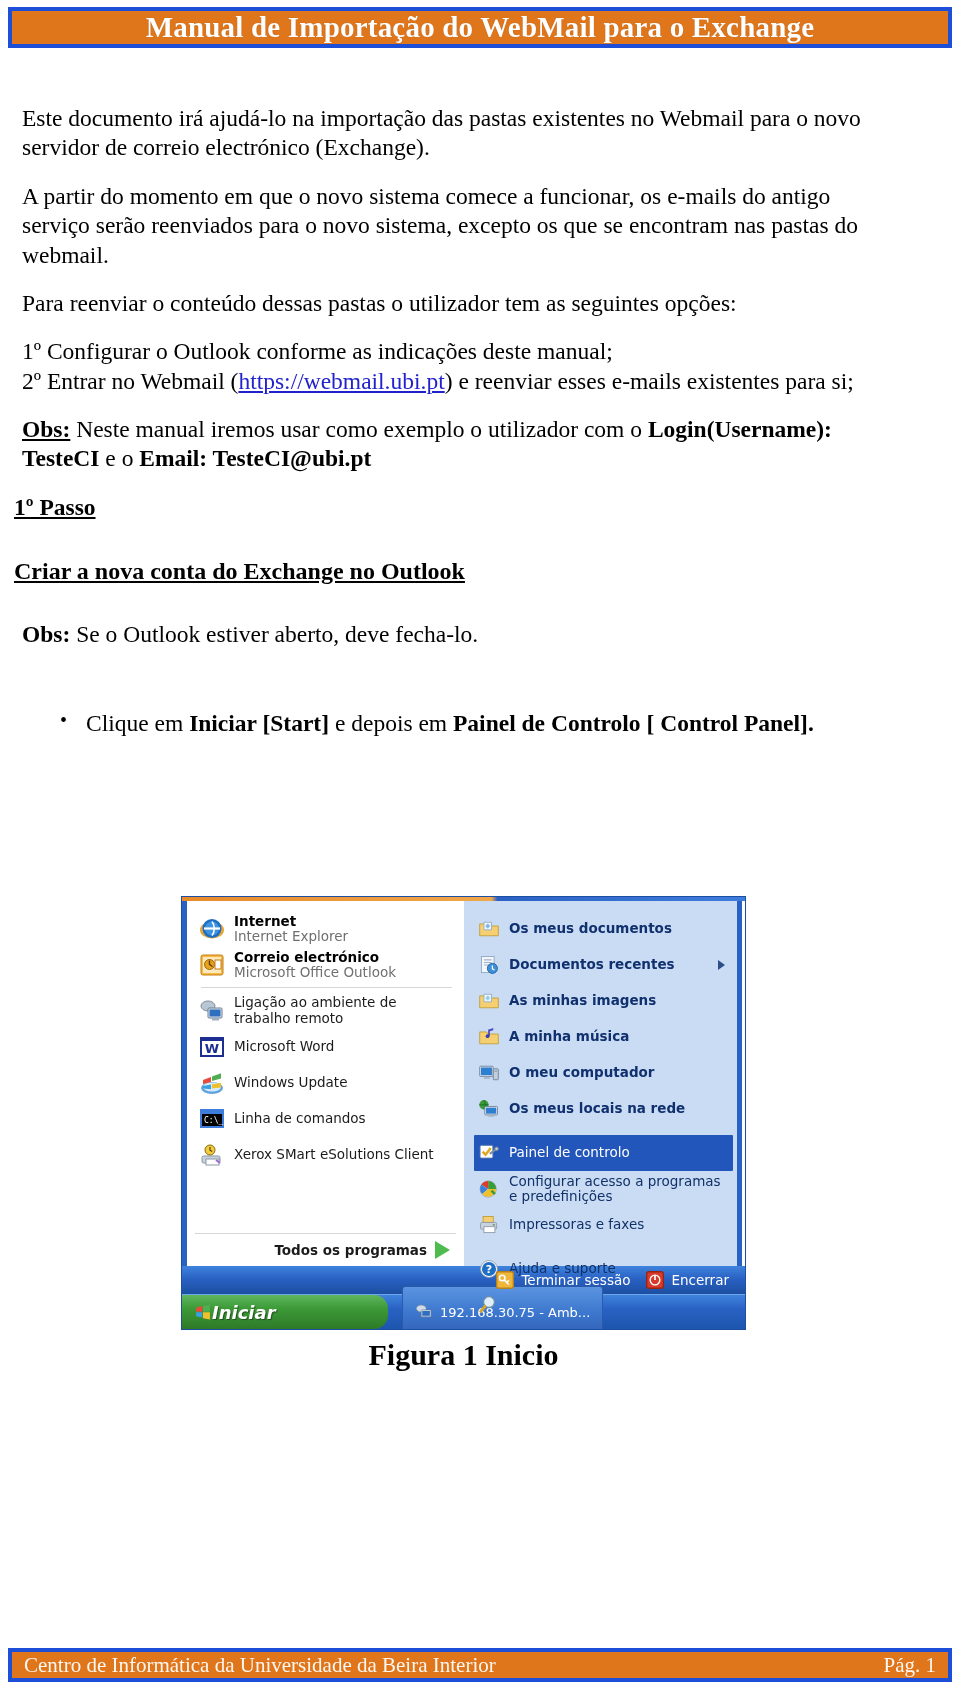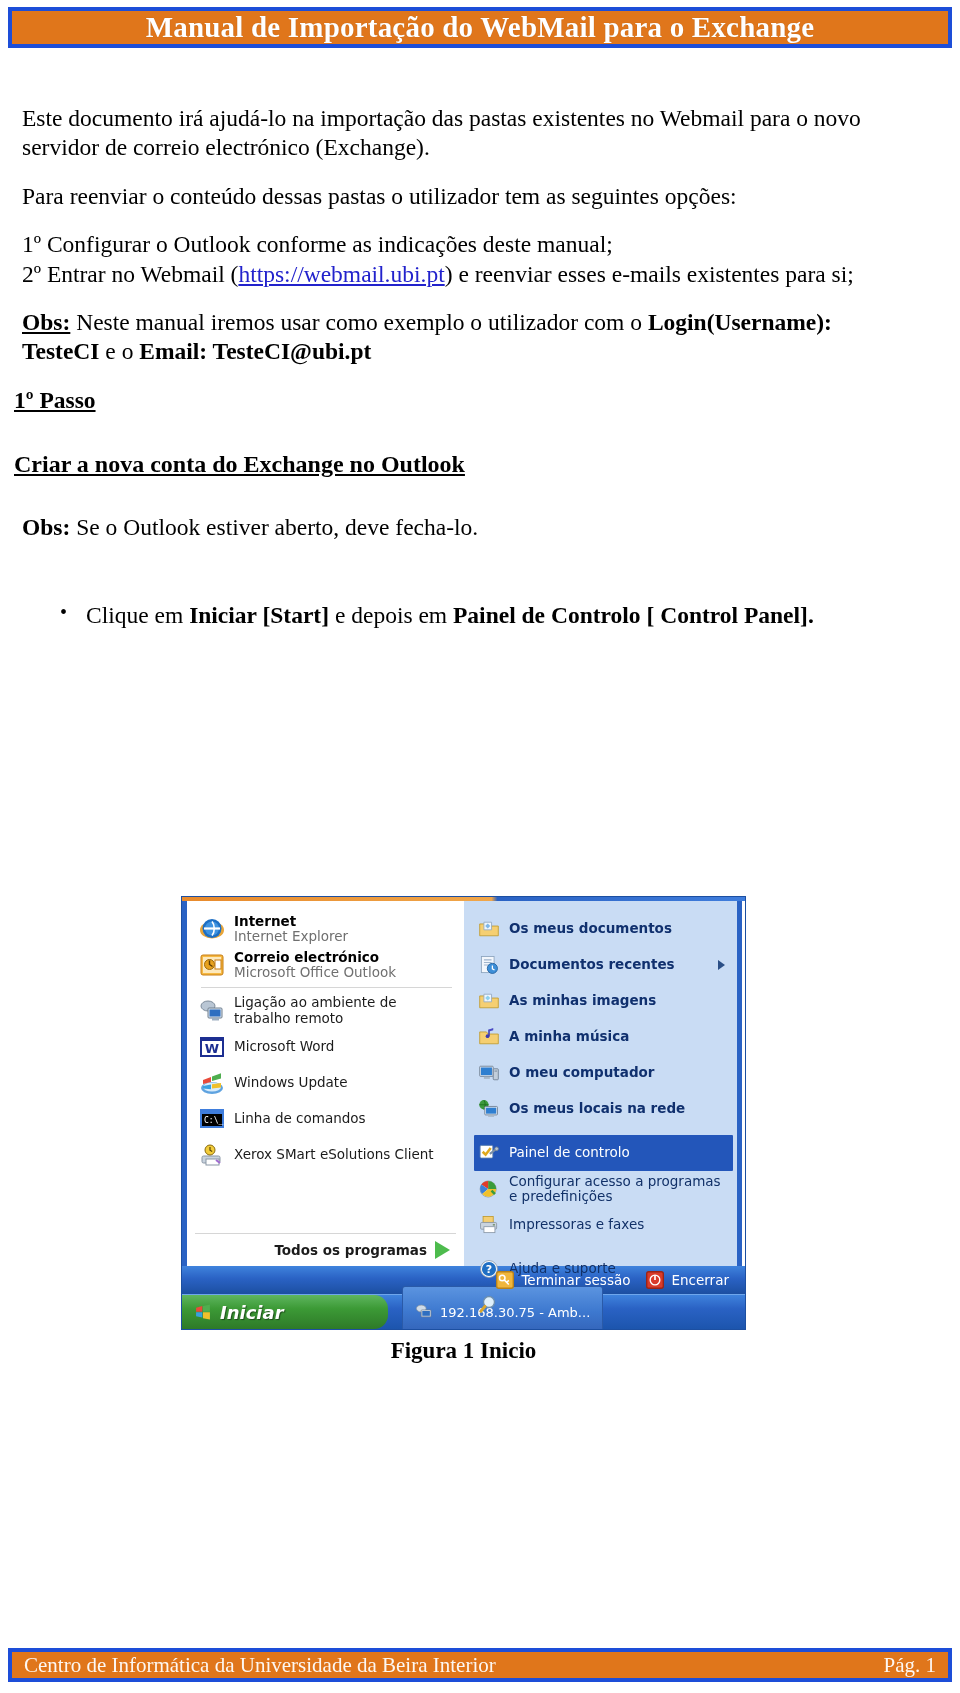--- a/index.html
+++ b/index.html
@@ -112,21 +112,21 @@
   
   #figure-block {
     position: absolute;
     left: 181px;
     top: 896px;
     width: 565px;
   }
   .figure-caption {
     margin-top: 8px;
     text-align: center;
-    font-size: 23px;
+    font-size: 30px;
     font-weight: bold;
   }
 
   
   .startmenu {
     position: relative;
     width: 565px;
     font-family: "DejaVu Sans", "Liberation Sans", sans-serif;
     border: 1px solid #1c4fa1;
     box-sizing: border-box;
@@ -240,21 +240,21 @@
     background: linear-gradient(to bottom,#3f83dd 0%, #2a62c4 40%, #1c55ad 100%);
     display: flex;
     align-items: center;
     border-top: 1px solid #6ea6ec;
   }
   .start-btn {
     height: 34px;
     min-width: 168px;
     display: flex;
     align-items: center;
-    gap: 8px;
+    gap: 0;
     padding: 0 26px 0 12px;
     background: linear-gradient(to bottom,#5fb65f 0%,#3c9a36 40%,#2e7a28 100%);
     border-radius: 0 14px 14px 0;
   }
   .start-btn .start-label {
     font-family: "DejaVu Sans","Liberation Sans",sans-serif;
     font-style: italic;
     font-weight: bold;
     font-size: 18px;
     color: #ffffff;
@@ -295,20 +295,21 @@
 <body>
 
 <div class="banner" id="doc-header">
   <span class="title-text">Manual de Importação do WebMail para o Exchange</span>
 </div>
 
 <div class="content">
 
   <p class="para">Este documento irá ajudá-lo na importação das pastas existentes no Webmail para o novo servidor de correio electrónico (Exchange).</p>
 
+  <p class="para">A partir do momento em que o novo sistema comece a funcionar, os e-mails do antigo serviço serão reenviados para o novo sistema, excepto os que se encontram nas pastas do webmail.</p>
 
   <p class="para">Para reenviar o conteúdo dessas pastas o utilizador tem as seguintes opções:</p>
 
   <p class="para tight">1º Configurar o Outlook conforme as indicações deste manual;</p>
   <p class="para"><span>2º Entrar no Webmail (</span><a class="doclink" href="#">https://webmail.ubi.pt</a><span>) e reenviar esses e-mails existentes para si;</span></p>
 
   <p class="para"><span class="bu">Obs:</span><span> Neste manual iremos usar como exemplo o utilizador com o </span><span class="b">Login(Username): TesteCI</span><span> e o </span><span class="b">Email: TesteCI@ubi.pt</span></p>
 
   <p class="heading-step">1º Passo</p>
 

